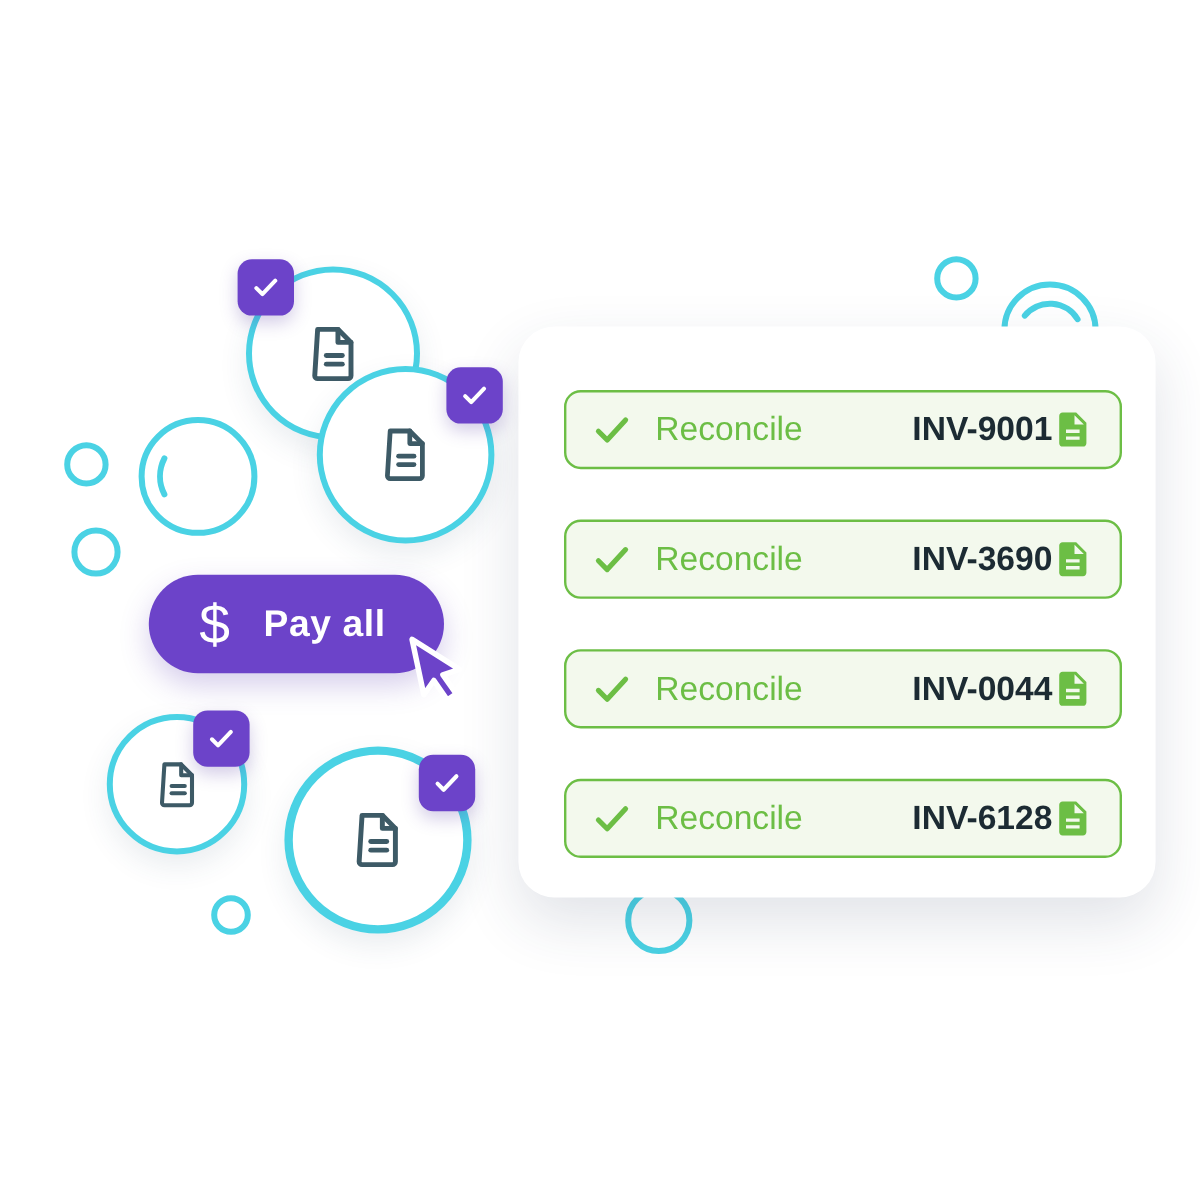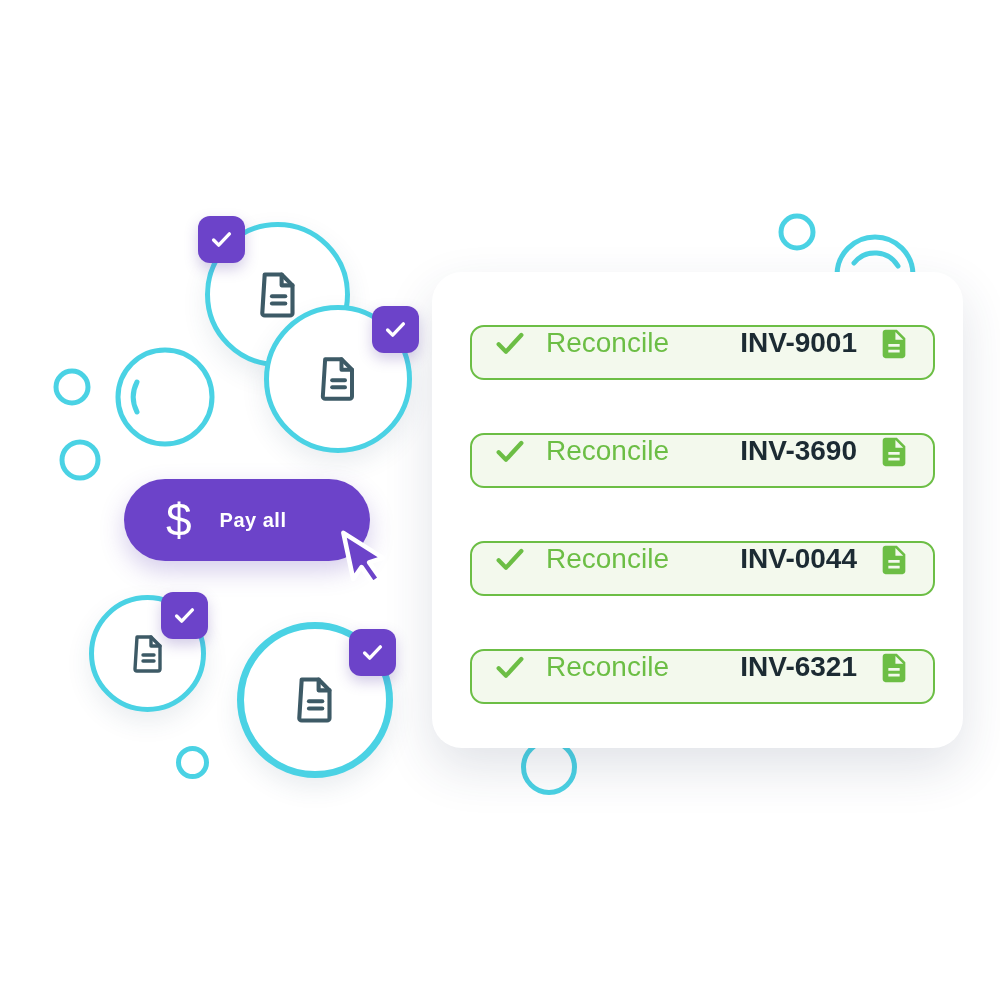--- a/index.html
+++ b/index.html
@@ -29,34 +29,34 @@
     display:flex;align-items:center;justify-content:center;
     box-shadow:0 6px 14px rgba(80,50,160,0.25);
   }
   .pay-pill{
     background:var(--purple);border:none;border-radius:41px;
     width:246px;height:82px;display:flex;align-items:center;
     padding:0 0 0 42px;color:#fff;cursor:pointer;
     box-shadow:0 10px 24px rgba(90,60,180,0.25);
   }
   .dollar{font-size:46px;font-weight:normal;line-height:1;color:#fff;}
-  .pay-label{font-size:20px;font-weight:bold;margin-left:28px;letter-spacing:0.5px;}
+  .pay-label{font-size:31px;font-weight:bold;margin-left:28px;letter-spacing:0.5px;}
   .card{
     background:#fff;border-radius:30px;
     box-shadow:0 20px 50px rgba(40,60,90,0.14);
   }
   .row{
-    position:absolute;left:38px;width:465px;height:55px;
-    display:flex;align-items:flex-start;
+    position:absolute;left:38px;width:465px;height:66px;
+    display:flex;align-items:center;
     background:var(--row_bg);border:2.5px solid var(--green);
     border-radius:14px;padding:0 22px;cursor:pointer;
   }
   .row-check{flex:0 0 auto;margin-right:20px;display:flex;}
   .reconcile-label{color:var(--green);font-size:28px;}
-  .invoice-id{margin-left:auto;font-size:28px;font-weight:bold;color:var(--text_dark);margin-right:20px;white-space:nowrap;}
+  .invoice-id{margin-left:auto;font-size:28px;font-weight:bold;color:var(--text_dark);white-space:nowrap;}
   .row-doc{flex:0 0 auto;display:flex;}
   .icon-flex{display:flex;align-items:center;justify-content:center;}
 </style>
 </head>
 <body>
 
 <div class="abs" style="inset:0;">
 
   <svg class="abs" style="left:770px;top:205px;z-index:0;" width="160" height="120" viewBox="0 0 160 120">
     <circle cx="27" cy="27" r="16" fill="none" stroke="var(--cyan)" stroke-width="5"></circle>
@@ -113,21 +113,21 @@
       </span>
     </div>
 
     <div class="row" style="top:377px;">
       <span class="row-check">
         <svg width="32" height="32" viewBox="0 0 24 24">
             <polyline points="3.5,13 9,18.5 20.5,6" fill="none" stroke="var(--green)" stroke-width="3.2" stroke-linecap="round" stroke-linejoin="round"></polyline>
           </svg>
       </span>
       <span class="reconcile-label">Reconcile</span>
-      <span class="invoice-id">INV-6321</span>
+      <span class="invoice-id">INV-6128</span>
       <span class="row-doc">
         <svg width="34" height="34" viewBox="0 0 24 24">
             <path d="M14 2H6c-1.1 0-1.99.9-1.99 2L4 20c0 1.1.89 2 1.99 2H18c1.1 0 2-.9 2-2V8l-6-6zm2 16H8v-2h8v2zm0-4H8v-2h8v2zm-3-5V3.5L18.5 9H13z" fill="var(--green)"></path>
           </svg>
       </span>
     </div>
   </div>
 
   <svg class="abs" style="left:45px;top:340px;z-index:1;" width="185" height="155" viewBox="0 0 185 155">
     <circle cx="27" cy="47" r="16" fill="none" stroke="var(--cyan)" stroke-width="5"></circle>

